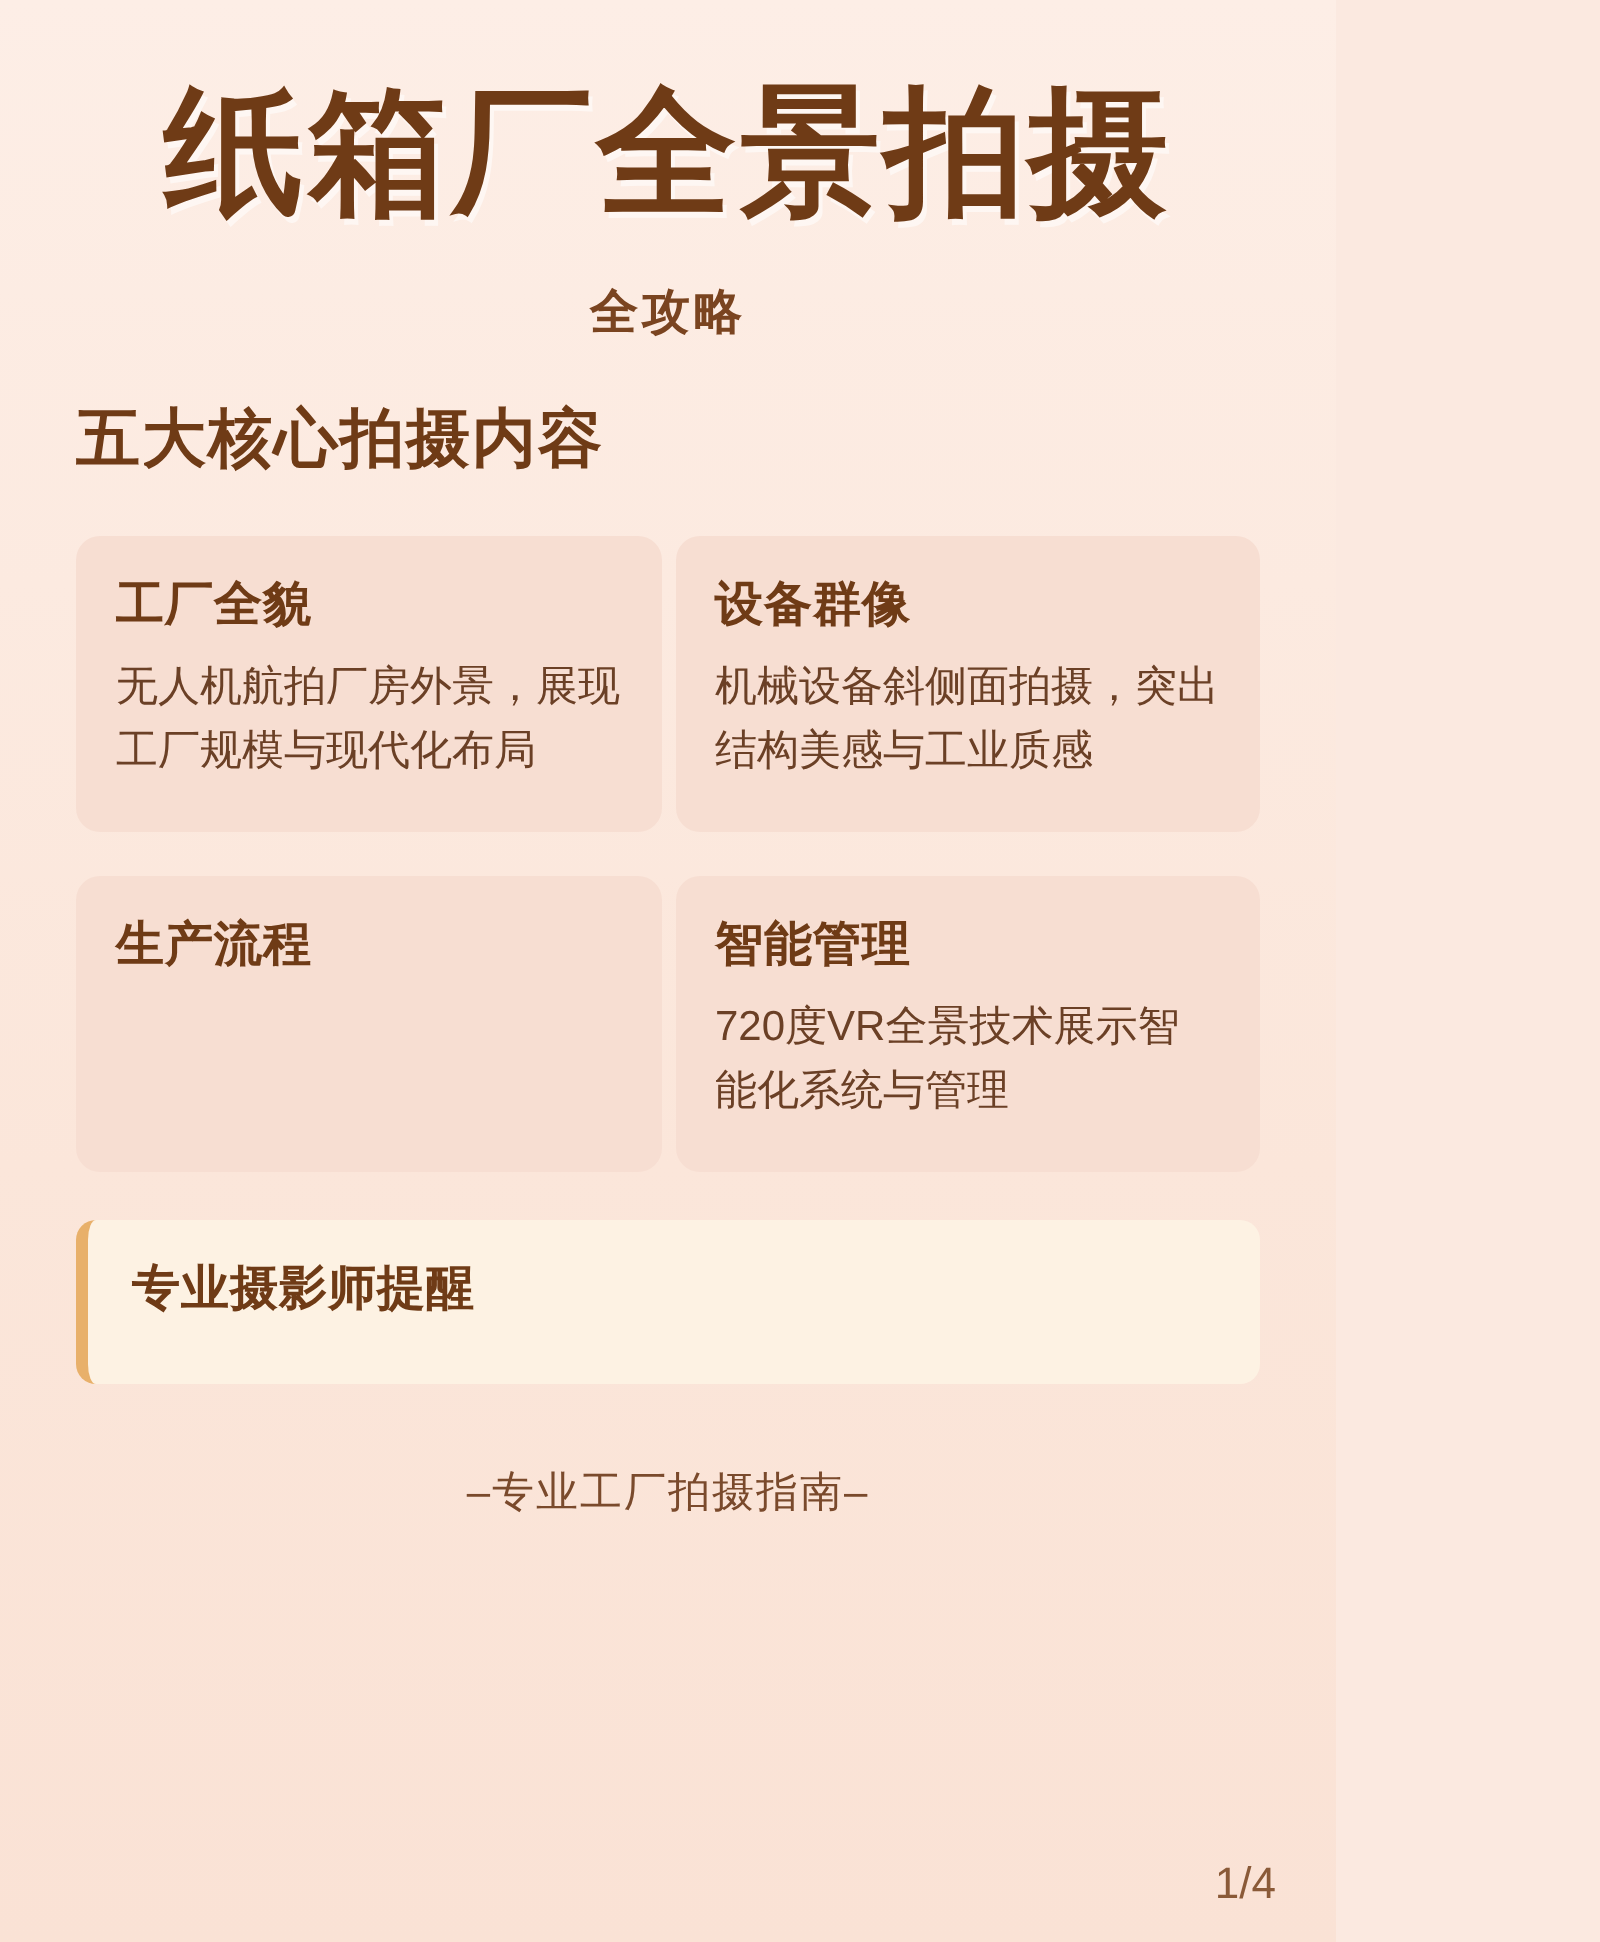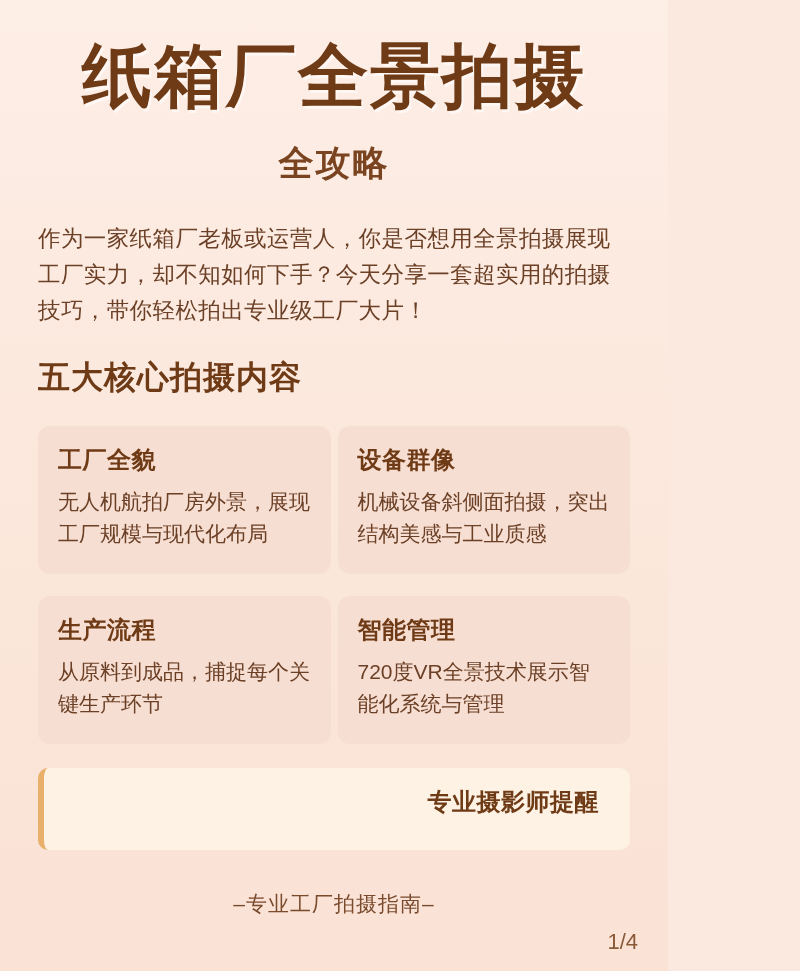--- a/index.html
+++ b/index.html
@@ -28,21 +28,21 @@
     font-size: 70px;
     line-height: 1.05;
     font-weight: bold;
     color: #6f3b16;
     letter-spacing: 2px;
     margin: 6px 0 0 0;
     text-shadow: 2px 3px 0 rgba(255,255,255,0.55);
   }
   .subtitle {
     text-align: center;
-    font-size: 35px;
+    font-size: 24px;
     font-weight: bold;
     color: #7a4420;
     margin-top: 26px;
     letter-spacing: 2px;
   }
   .intro {
     margin-top: 34px;
     font-size: 22.5px;
     line-height: 1.62;
     color: #6b4026;
@@ -80,21 +80,20 @@
     line-height: 1.5;
     color: #6b4026;
   }
   .tip {
     margin-top: 24px;
     background: #fdf2e3;
     border-left: 6px solid #e8b06a;
     border-radius: 10px;
     padding: 18px 31px 22px 22px;
     box-sizing: border-box;
-    text-align: right;
   }
   .tip-title {
     font-size: 24px;
     font-weight: bold;
     color: #6f3b16;
     margin-bottom: 10px;
     letter-spacing: 0.5px;
   }
   .tip-body {
     font-size: 22px;
@@ -118,39 +117,37 @@
 </style>
 </head>
 <body>
 
 <div class="page">
 
   <h1 class="title">纸箱厂全景拍摄</h1>
 
   <div class="subtitle">全攻略</div>
 
-  <p class="intro">作为一家纸箱厂老板或运营人，你是否想用全景拍摄展现工厂实力，却不知如何下手？今天分享一套超实用的拍摄技巧，带你轻松拍出专业级工厂大片！</p>
 
   <h2 class="section-heading">五大核心拍摄内容</h2>
 
   <div class="cards">
 
     <div class="card">
       <div class="card-title">工厂全貌</div>
       <div class="card-body">无人机航拍厂房外景，展现工厂规模与现代化布局</div>
     </div>
 
     <div class="card">
       <div class="card-title">设备群像</div>
       <div class="card-body">机械设备斜侧面拍摄，突出结构美感与工业质感</div>
     </div>
 
     <div class="card">
       <div class="card-title">生产流程</div>
-      <div class="card-body">从原料到成品，捕捉每个关键生产环节</div>
     </div>
 
     <div class="card">
       <div class="card-title">智能管理</div>
       <div class="card-body">720度VR全景技术展示智能化系统与管理</div>
     </div>
 
   </div>
 
   <div class="tip">

